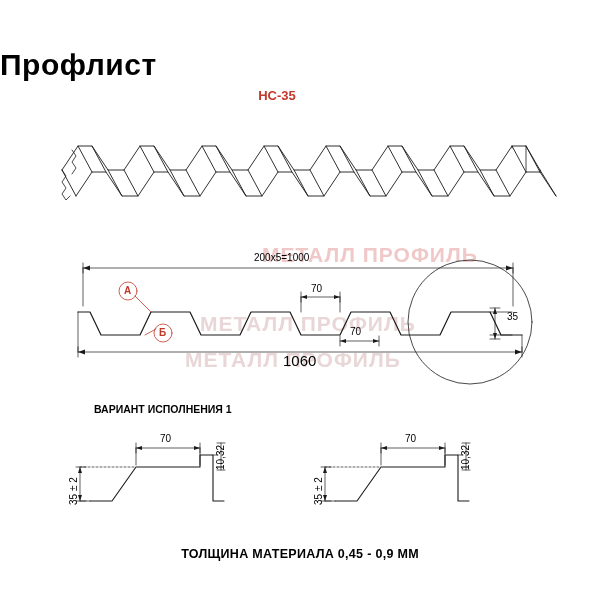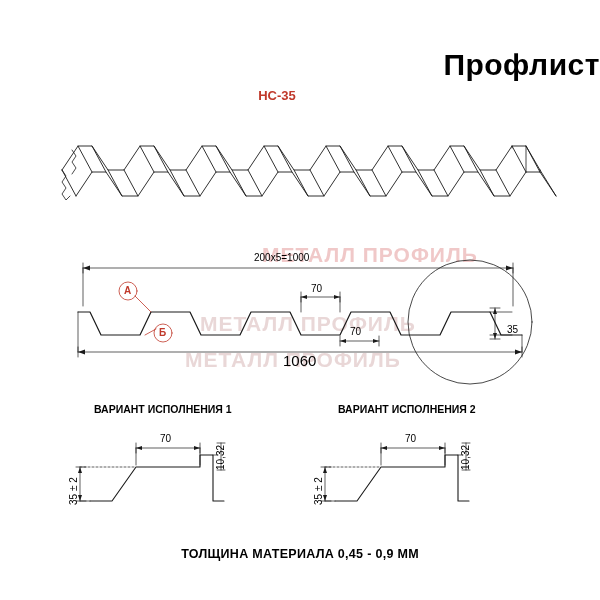--- a/index.html
+++ b/index.html
@@ -19,21 +19,21 @@
     position: absolute;
     left: 0; top: 0;
     width: 600px;
     height: 600px;
   }
   .title {
     position: absolute;
     left: 0;
     top: 48px;
     width: 600px;
-    text-align: right;
+    text-align: left;
     font-size: 30px;
     font-weight: bold;
     letter-spacing: 0.5px;
   }
   .subtitle {
     position: absolute;
     left: 0;
     top: 88px;
     width: 554px;
     text-align: center;
@@ -92,21 +92,20 @@
 </div>
 
 <div class="title">Профлист</div>
 <div class="subtitle">НС-35</div>
 
 <div class="variant-label" id="variant1-label">
   <div>ВАРИАНТ ИСПОЛНЕНИЯ 1</div>
   <div></div>
 </div>
 <div class="variant-label" id="variant2-label">
-  <div>ВАРИАНТ ИСПОЛНЕНИЯ 2</div>
 </div>
 
 <div class="footer">ТОЛЩИНА МАТЕРИАЛА 0,45 - 0,9 ММ</div>
 
 <svg id="sheet" viewBox="0 0 600 600" xmlns="http://www.w3.org/2000/svg">
   <g fill="none" stroke="#1a1a1a" stroke-width="1" stroke-linejoin="round" stroke-linecap="round">
 
     <g stroke-width="0.9">
 
       <path d="M62,170 L78,146 L92,146 L108,170 L124,170 L140,146 L154,146 L170,170 L186,170 L202,146 L216,146 L232,170
@@ -267,21 +266,21 @@
       <path d="M325,467 L379,467" stroke-dasharray="2,2"></path>
       <path d="M325,501 L335,501"></path>
     </g>
   </g>
 </svg>
 
 <div class="dim-text" style="left:254px; top:252px;">200х5=1000</div>
 <div class="dim-text" style="left:283px; top:352px; font-size:15px;">1060</div>
 <div class="dim-text" style="left:311px; top:283px;">70</div>
 <div class="dim-text" style="left:350px; top:326px;">70</div>
-<div class="dim-text" style="left:507px; top:324px;">35</div>
+<div class="dim-text" style="left:507px; top:311px;">35</div>
 
 <div class="dim-text" style="left:124px; top:285px; color:#c0392b; font-weight:bold; font-size:10px;">А</div>
 <div class="dim-text" style="left:159px; top:327px; color:#c0392b; font-weight:bold; font-size:10px;">Б</div>
 
 <div class="dim-text" style="left:160px; top:433px;">70</div>
 <div class="dim-text" style="left:215px; top:470px; transform:rotate(-90deg); transform-origin: left top; white-space:nowrap;">10,32</div>
 <div class="dim-text" style="left:68px; top:505px; transform:rotate(-90deg); transform-origin: left top; white-space:nowrap;">35 ± 2</div>
 
 <div class="dim-text" style="left:405px; top:433px;">70</div>
 <div class="dim-text" style="left:460px; top:470px; transform:rotate(-90deg); transform-origin: left top; white-space:nowrap;">10,32</div>

